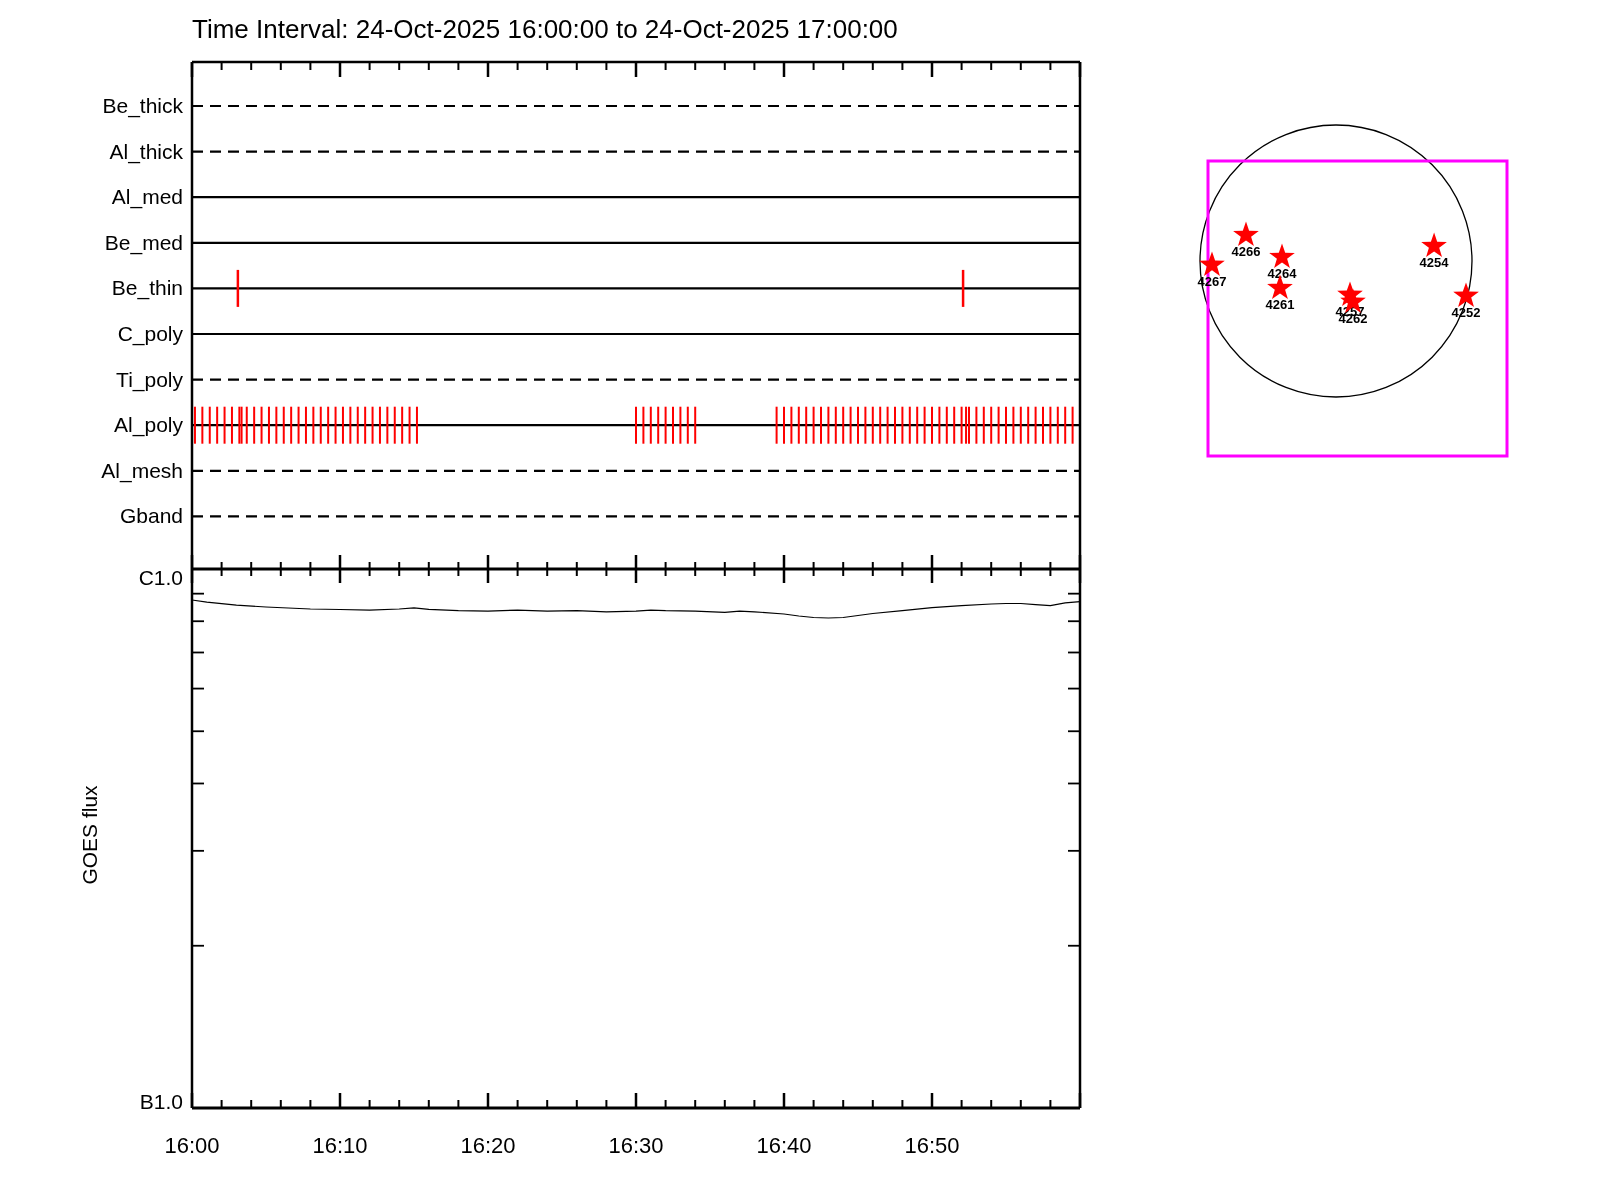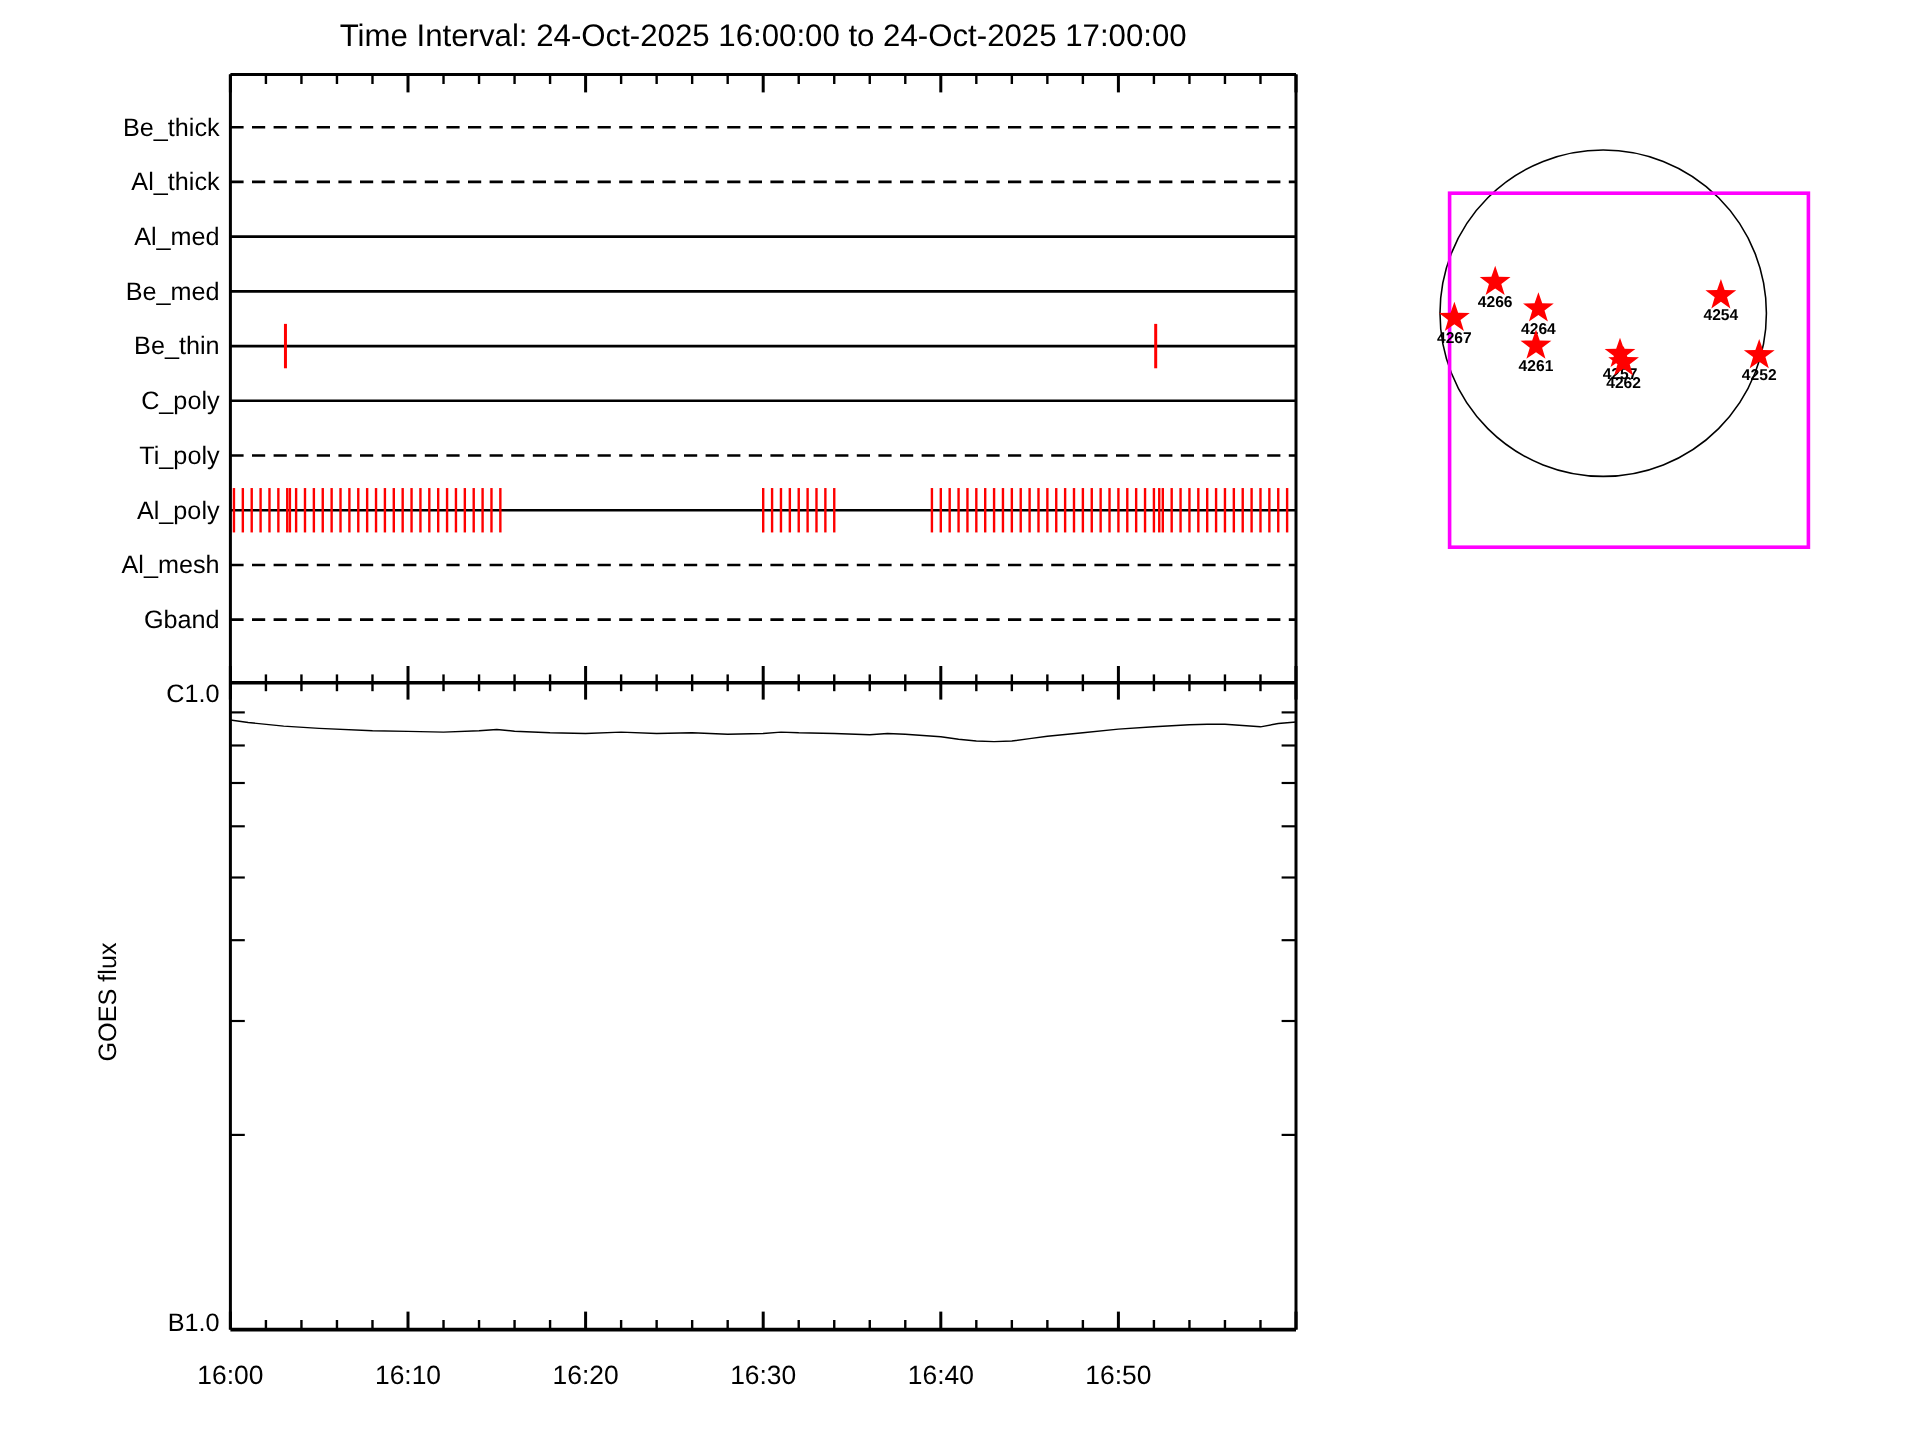--- a/index.html
+++ b/index.html
@@ -1,18 +1,18 @@
 <!DOCTYPE html>
 <html><head>
 <meta charset="utf-8">
 <style>
   html,body{margin:0;padding:0;background:#ffffff;}
   .canvas{position:relative;width:1600px;height:1200px;background:#ffffff;overflow:hidden;
           font-family:"Liberation Sans", sans-serif;}
-  .plot-title{position:absolute;left:192px;top:14px;width:888px;text-align:center;
+  .plot-title{position:absolute;left:192px;top:14px;width:888px;
               font-size:26px;color:#000;white-space:nowrap;}
   svg{position:absolute;left:0;top:0;}
 </style>
 </head>
 <body>
 
 <div class="canvas">
   <div class="plot-title">Time Interval: 24-Oct-2025 16:00:00 to 24-Oct-2025 17:00:00</div>
   <svg id="chart" width="1600" height="1200" viewBox="0 0 1600 1200">
       <g>

